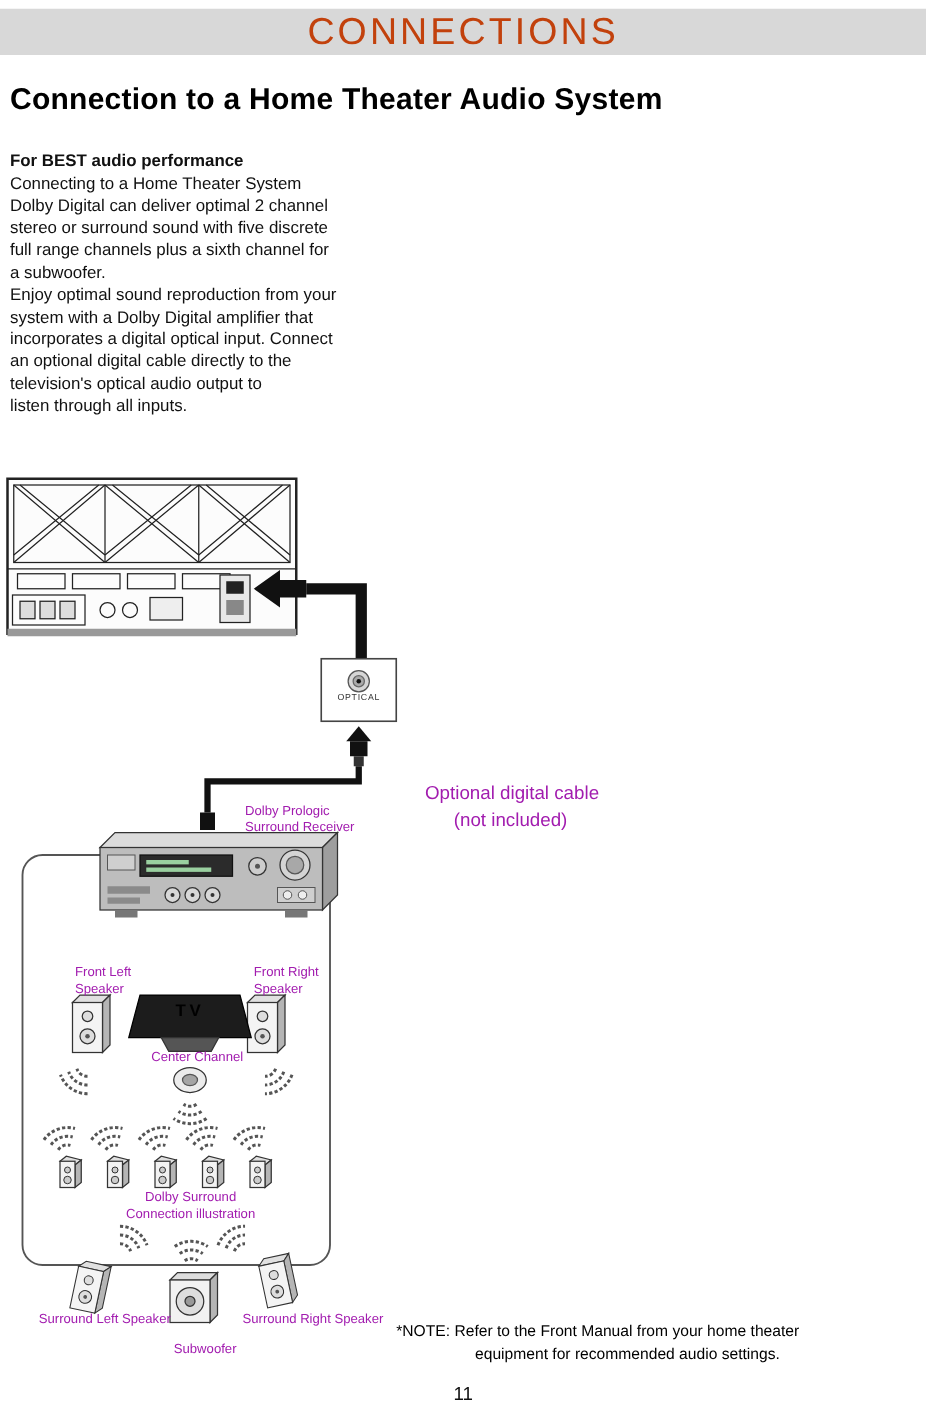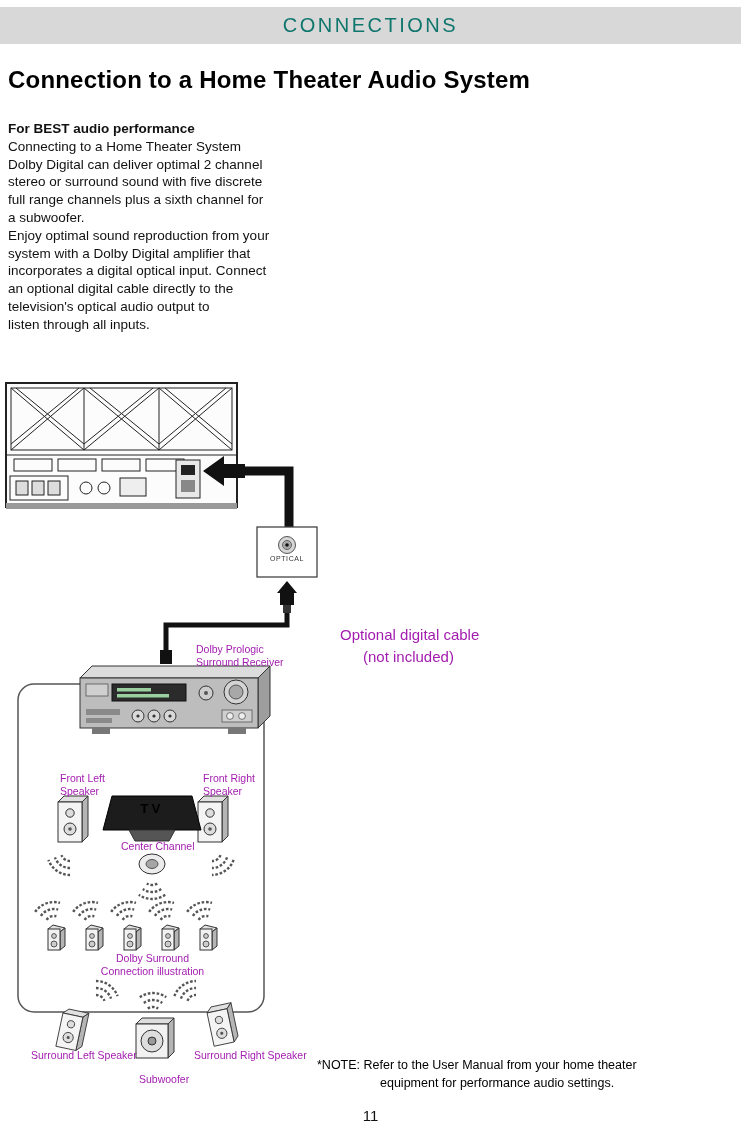--- a/index.html
+++ b/index.html
@@ -3,21 +3,21 @@
 <meta charset="utf-8">
 <style>
   html,body { margin:0; padding:0; background:#fff; }
   .page {
     position:relative; width:741px; height:1135px; background:#fff;
     font-family:"Liberation Sans", sans-serif; color:#111; overflow:hidden;
   }
   .header-bar {
     position:absolute; top:7px; left:0; right:0; height:37px;
     background:#d8d8d8; text-align:center; line-height:37px;
-    font-size:20px; letter-spacing:2.5px; color:#0f766e;
+    font-size:30px; letter-spacing:2.5px; color:#c2410c;
   }
   .page-title {
     position:absolute; top:66px; left:8px; margin:0;
     font-size:24px; font-weight:bold; color:#000; letter-spacing:0.2px;
   }
   .intro { position:absolute; top:120px; left:8px; width:352px; font-size:13.5px; line-height:17.8px; }
   .intro-heading { font-weight:bold; }
   .intro-body { white-space:pre-line; }
   .diagram-svg { position:absolute; top:0; left:0; }
   .lbl {
@@ -229,18 +229,18 @@
 Speaker</div>
   <div class="lbl lbl-front-right">Front Right
 Speaker</div>
   <div class="lbl lbl-center">Center Channel</div>
   <div class="lbl lbl-surround-caption">Dolby Surround
 Connection illustration</div>
   <div class="lbl lbl-surround-left">Surround Left Speaker</div>
   <div class="lbl lbl-subwoofer">Subwoofer</div>
   <div class="lbl lbl-surround-right">Surround Right Speaker</div>
 
-  <div class="note-line note-line1">*NOTE: Refer to the User Manual from your home theater</div>
-  <div class="note-line note-line2">equipment for performance audio settings.</div>
+  <div class="note-line note-line1">*NOTE: Refer to the Front Manual from your home theater</div>
+  <div class="note-line note-line2">equipment for recommended audio settings.</div>
 
   <div class="page-number">11</div>
 
 </div>
 
 </body></html>

